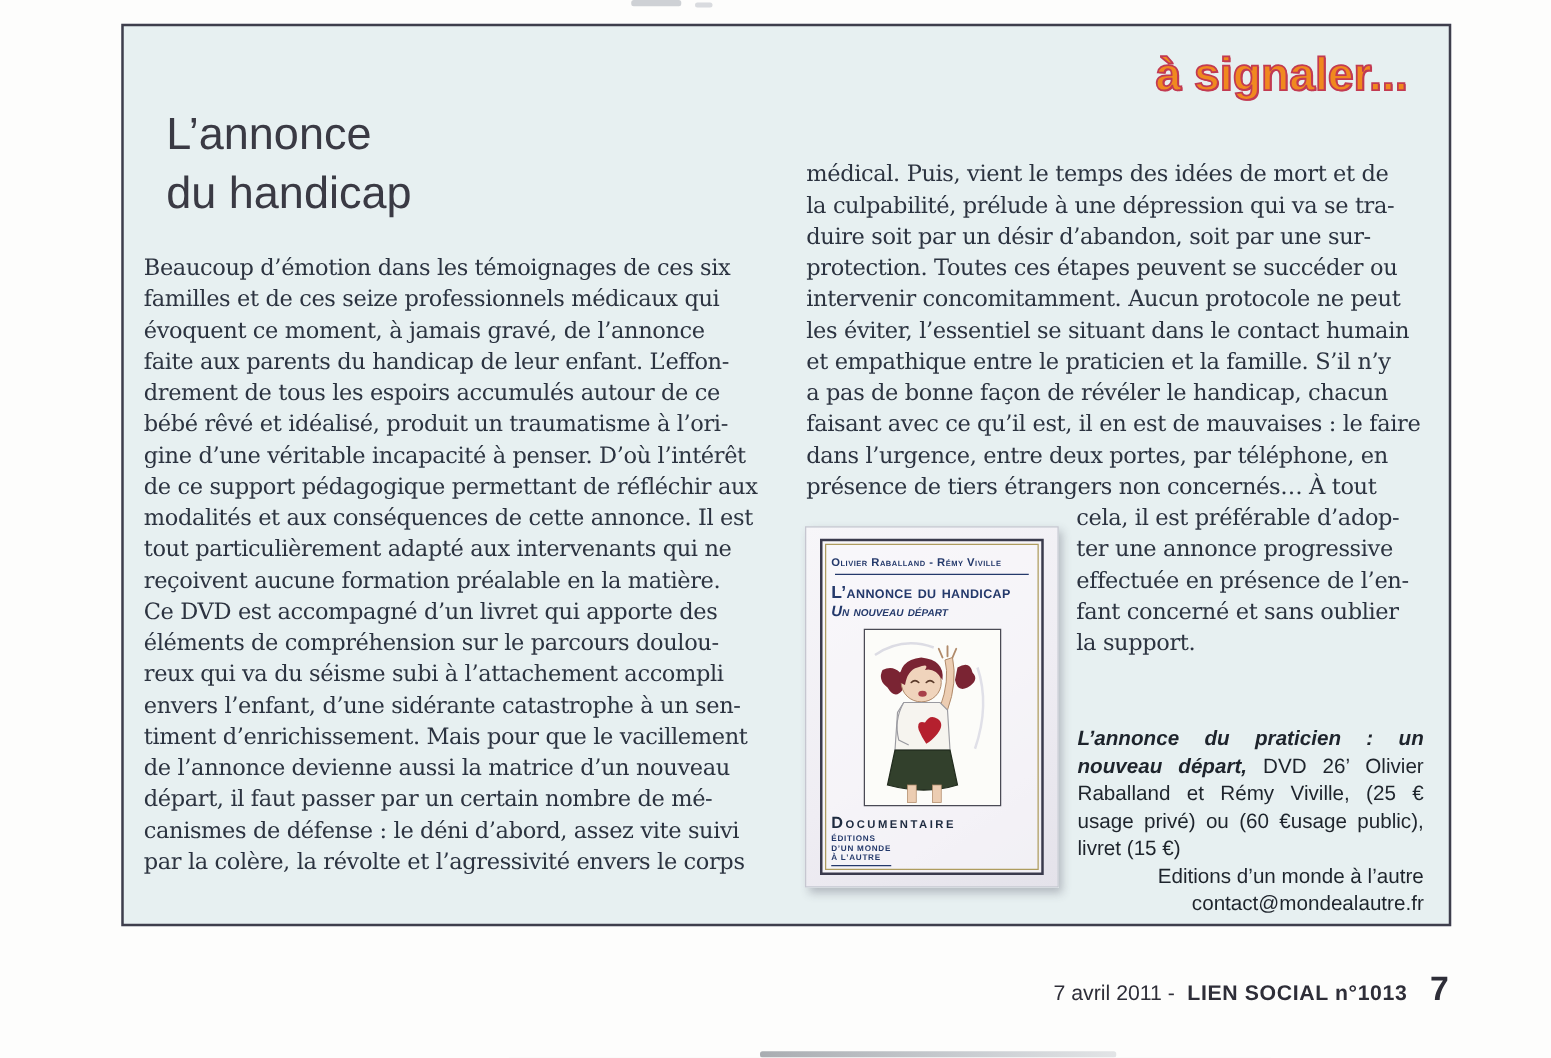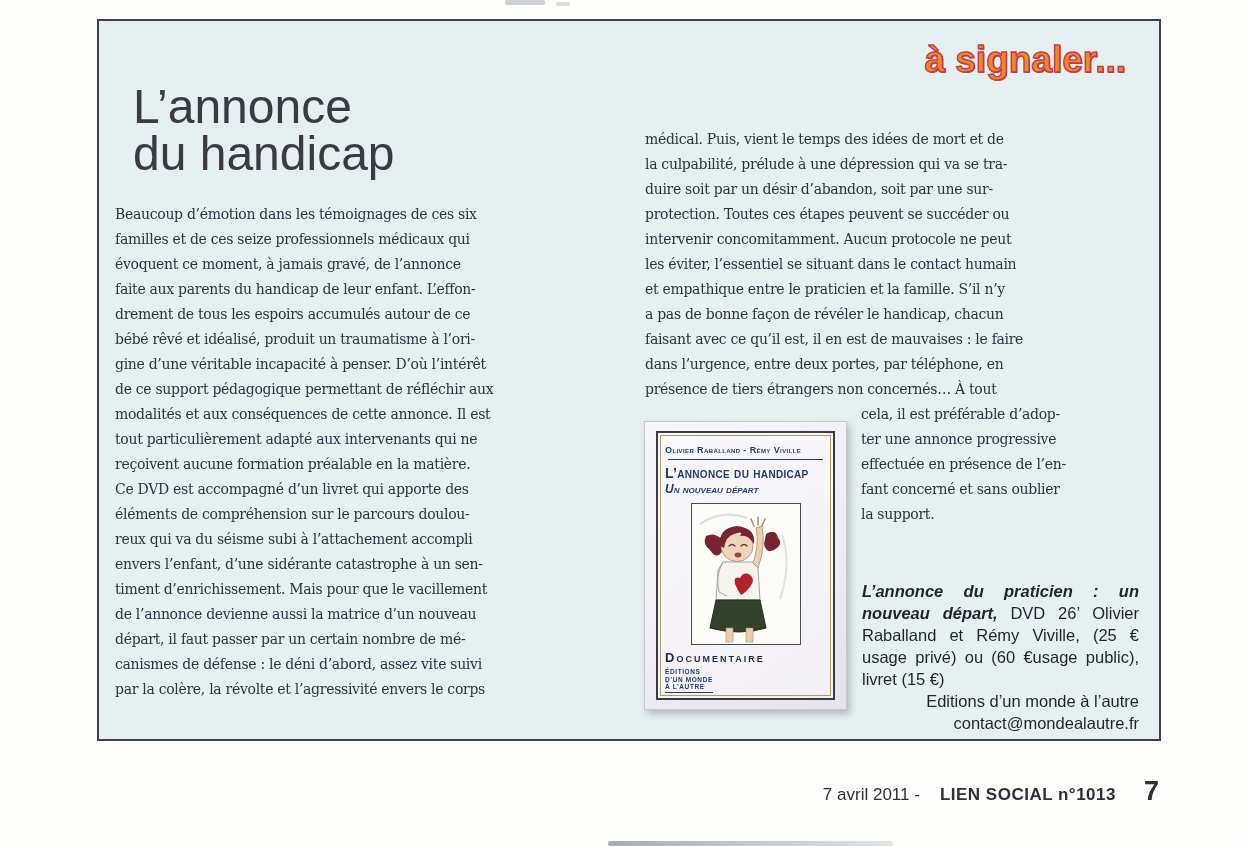--- a/index.html
+++ b/index.html
@@ -16,27 +16,27 @@
   }
   .section-label {
     position: absolute; top: 18px; right: 33px;
     font-size: 37px; font-weight: bold; letter-spacing: 0px;
     color: #f0891f;
     -webkit-text-stroke: 1.4px #c23a52;
     text-shadow: 1px 1px 0 #c23a52;
   }
   .article-title {
     position: absolute; left: 34px; top: 62px;
-    font-size: 48px; line-height: 47px; font-weight: normal;
+    font-size: 36px; line-height: 47px; font-weight: normal;
     color: #3a3a44; white-space: pre-line; letter-spacing: 0px;
   }
   .serif-col {
     font-family: "DejaVu Serif", serif;
     color: #2c3340;
-    font-size: 14px; line-height: 25px; letter-spacing: -0.3px;
+    font-size: 18px; line-height: 25px; letter-spacing: -0.3px;
     white-space: pre-line; text-align: justify;
   }
   .left-col   { position: absolute; left: 16px;  top: 181px; width: 492px; }
   .right-col  { position: absolute; left: 546px; top: 106px; width: 492px; }
   .wrap-col   { position: absolute; left: 762px; top: 381px; width: 280px; }
 
   
   .dvd-block {
     position: absolute; left: 545px; top: 400px; width: 203px; height: 289px;
     background: linear-gradient(145deg, #f7f6f9 0%, #efedf3 55%, #e4e2ea 100%);
@@ -80,21 +80,21 @@
     position: absolute; left: 763px; top: 559px; width: 277px;
     font-size: 16.5px; line-height: 22px; color: #1e242c;
     text-align: justify;
   }
   .caption .lead { font-weight: bold; font-style: italic; }
   .caption-tail { text-align: right; white-space: pre-line; }
 
   
   .footer {
     position: absolute; top: 776px; right: 82px;
-    display: flex; align-items: baseline; gap: 20px;
+    display: flex; align-items: baseline; gap: 10px;
     color: #2e2e38; font-size: 17px;
   }
   .footer .magazine { font-weight: bold; letter-spacing: 0.5px; }
   .footer .pageno  { font-weight: bold; font-size: 27px; margin-left: 8px; }
 
   
   .artifact-top-1 { position: absolute; left: 505px; top: 0; width: 40px; height: 5px; background: #a8adb5; opacity: .55; border-radius: 2px; }
   .artifact-top-2 { position: absolute; left: 556px; top: 2px; width: 14px; height: 4px; background: #b5bac2; opacity: .5; border-radius: 2px; }
   .artifact-bottom { position: absolute; left: 608px; top: 841px; width: 285px; height: 5px;
     background: linear-gradient(to right, #8d9298, #b9bec4 60%, #d9dcdf); opacity: .75; border-radius: 2px; }

